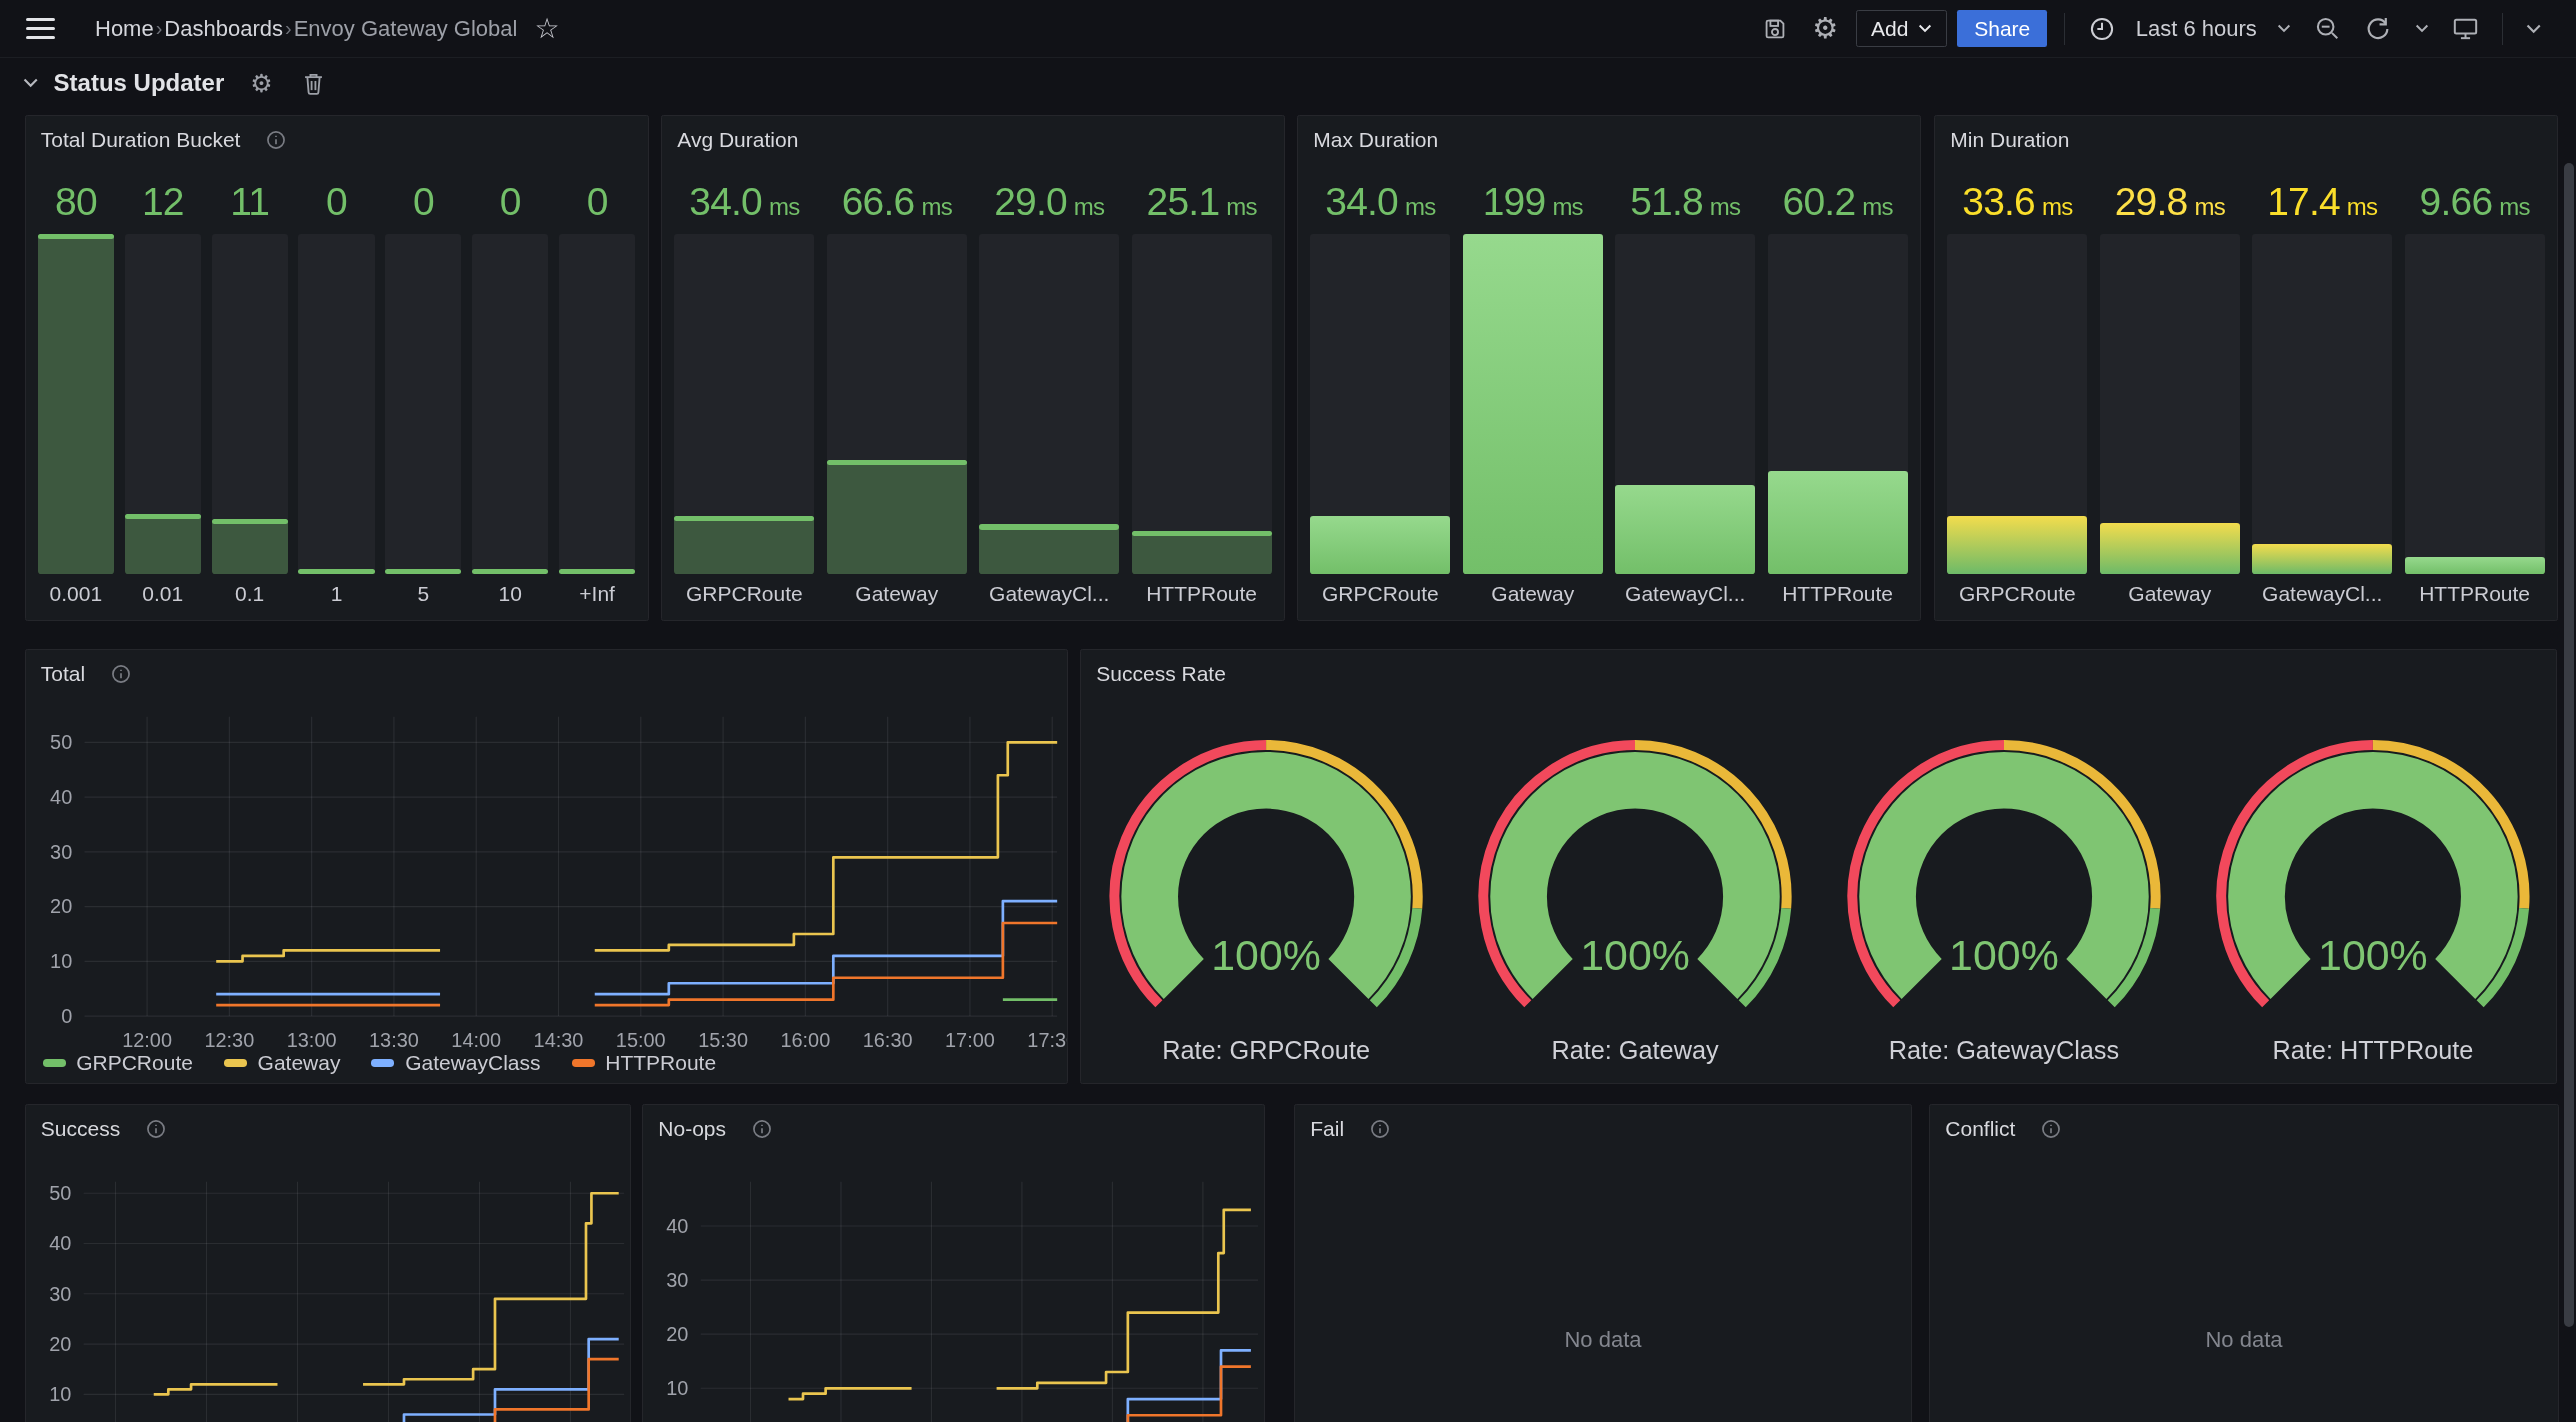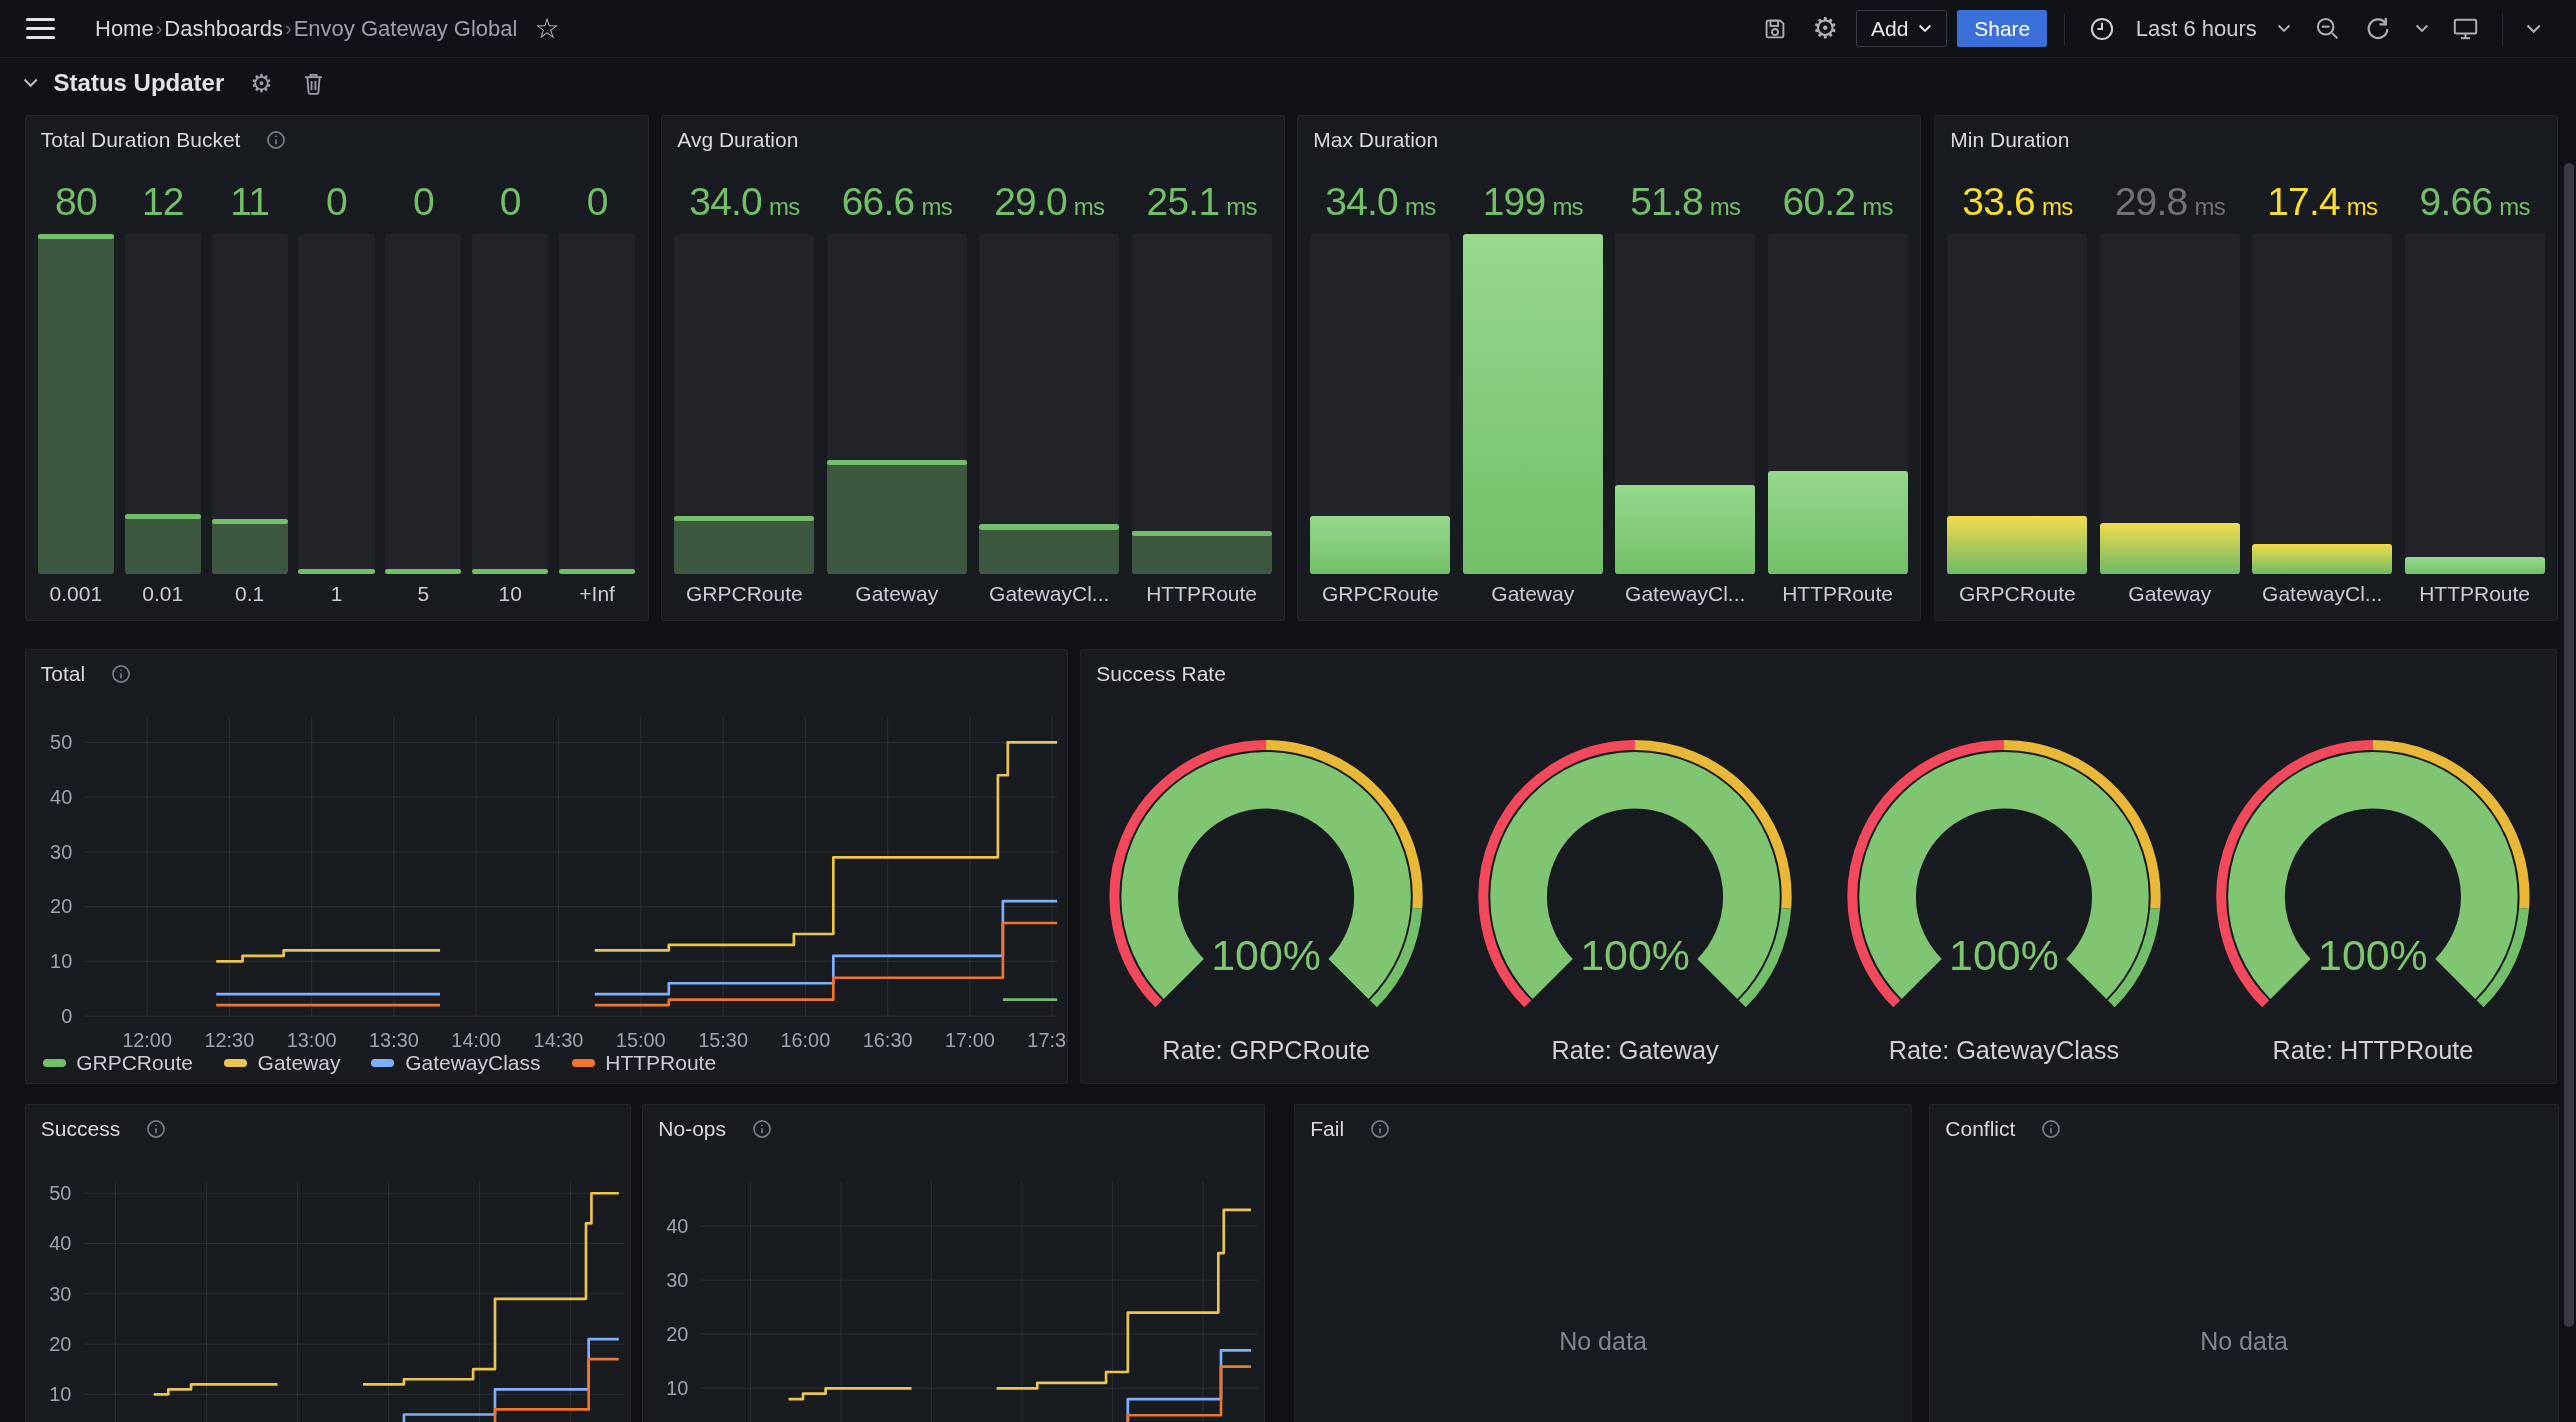--- a/index.html
+++ b/index.html
@@ -37,21 +37,21 @@
   .rowhdr .chev { color:#B7B9BF; }
   .rowtitle { font-size:24px; font-weight:600; color:#E2E3E7; cursor:pointer; }
   .rowact { color:#9DA0A8; cursor:pointer; display:flex; align-items:center; }
 
   
   .panel { position:absolute; background:#181B1F; border:0.8px solid #25262B; border-radius:2.3px; overflow:hidden; }
   .phead { position:absolute; top:0; left:0; right:0; height:48px; display:flex; align-items:center;
     gap:26px; padding-left:15.3px; z-index:3; }
   .ptitle { font-size:21px; font-weight:500; color:#D8D9DE; cursor:pointer; }
   .info-icon { color:#797C83; display:flex; cursor:pointer; }
-  .nodata { position:absolute; left:0; right:0; top:222px; text-align:center; font-size:25px; color:#83868E; }
+  .nodata { position:absolute; left:0; right:0; top:222px; text-align:center; font-size:22px; color:#83868E; }
 
   
   .bbody { position:absolute; left:12.3px; right:12.3px; top:64px; bottom:9.2px; display:flex; }
   .bcol { flex:1; display:flex; flex-direction:column; min-width:0; }
   .bval { height:49px; display:flex; align-items:baseline; justify-content:center; gap:7px;
     font-size:39px; font-weight:500; letter-spacing:-0.8px; }
   .bval .unit { font-size:24px; font-weight:500; }
   .btrack { flex:1; margin-top:4.6px; position:relative; background:#222429; border-radius:3.1px; }
   .bfill { position:absolute; left:0; right:0; bottom:0; border-radius:3.1px; }
   .bfill .cap { position:absolute; top:0; left:0; right:0; height:5.4px; border-radius:3.1px; background:#73BF69; }
@@ -370,21 +370,21 @@
           <div class="bval" style="color: rgb(250, 222, 42);">
             <span>33.6</span>
             <span class="unit">ms</span>
           </div>
           <div class="btrack">
             <div class="bfill f-grad" style="height: 16.88%;"></div>
           </div>
           <div class="blabel">GRPCRoute</div>
         </div>
         <div class="bcol">
-          <div class="bval" style="color: #737373;">
+          <div class="bval" style="color: #fde047;">
             <span>29.8</span>
             <span class="unit">ms</span>
           </div>
           <div class="btrack">
             <div class="bfill f-grad" style="height: 14.97%;"></div>
           </div>
           <div class="blabel">Gateway</div>
         </div>
         <div class="bcol">
           <div class="bval" style="color: rgb(250, 222, 42);">

